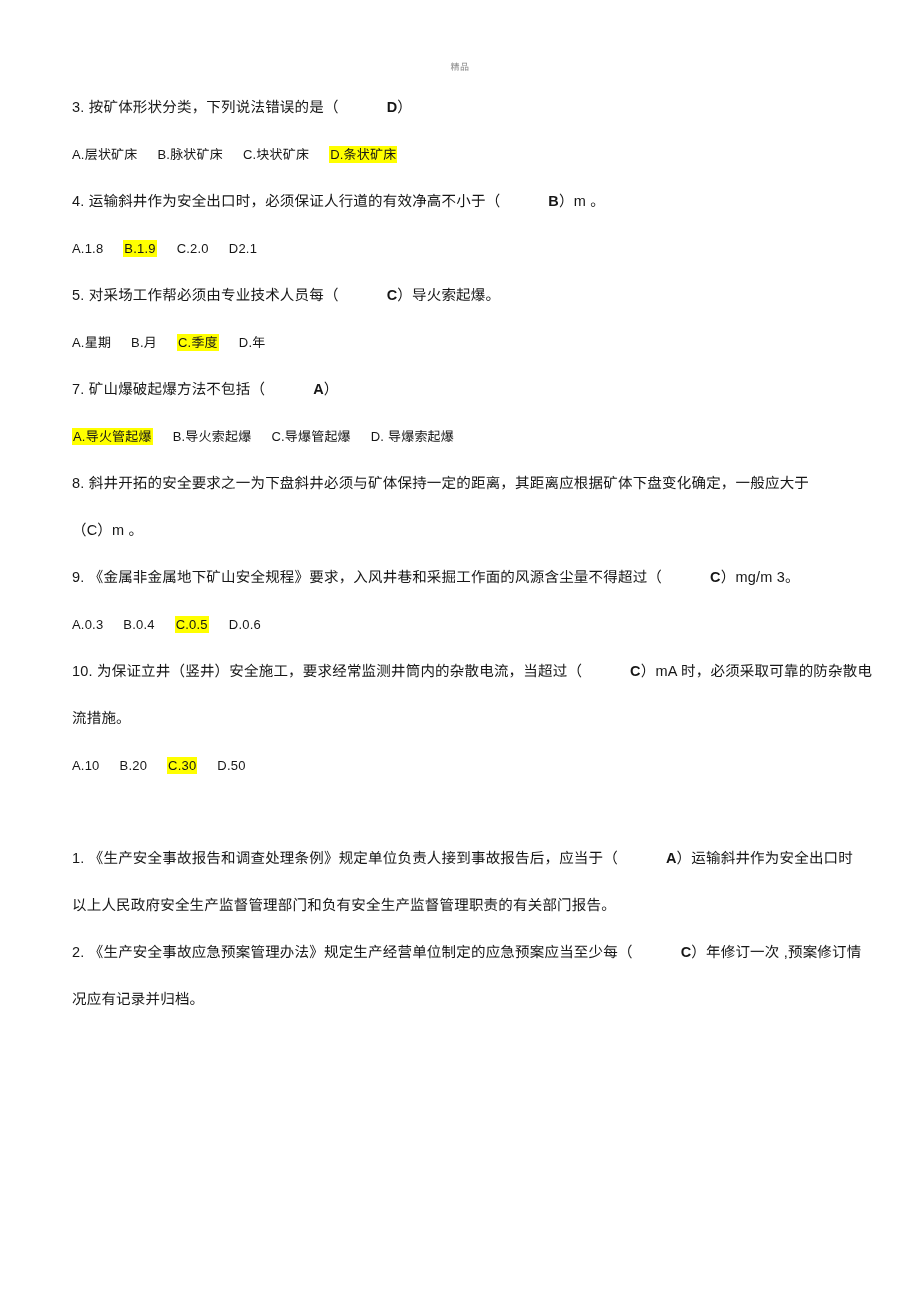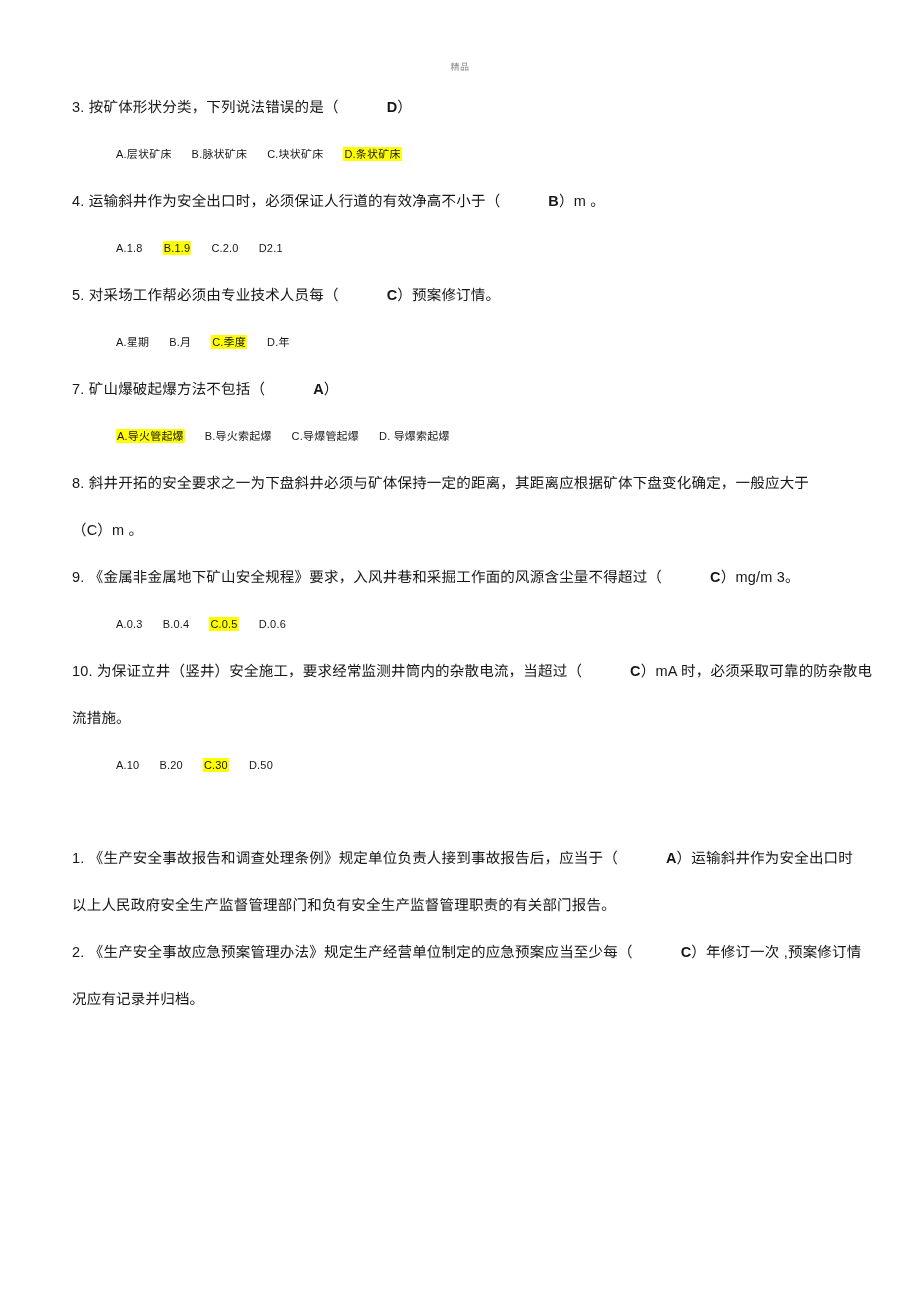--- a/index.html
+++ b/index.html
@@ -51,22 +51,21 @@
     font-size: 14.5px;
     line-height: 47px;
     white-space: pre-wrap;
     color: #161616;
     letter-spacing: 0.2px;
   }
   .line.stem {
     font-size: 14.5px;
   }
   .line.options {
-    font-size: 11px;
-    margin-left: 44px;
+    font-size: 13px;
   }
 
   .ans {
     font-weight: bold;
     font-family: "Liberation Sans", "DejaVu Sans", sans-serif;
   }
 
   .hl {
     background: #ffff00;
     padding: 1px 1px 1px 1px;
@@ -88,21 +87,21 @@
     <div id="questions-root">
         <div class="q-block">
           <div class="line stem"><span>3.</span> <span>按矿体形状分类，下列说法错误的是（</span><span class="gap-lg"></span><span class="ans">D</span><span>）</span></div>
           <div class="line options"><span>A.层状矿床</span><span class="opt-sep"></span><span>B.脉状矿床</span><span class="opt-sep"></span><span>C.块状矿床</span><span class="opt-sep"></span><span class="hl">D.条状矿床</span></div>
         </div>
         <div class="q-block">
           <div class="line stem"><span>4.</span> <span>运输斜井作为安全出口时，必须保证人行道的有效净高不小于（</span><span class="gap-lg"></span><span class="ans">B</span><span>）m 。</span></div>
           <div class="line options"><span>A.1.8</span><span class="opt-sep"></span><span class="hl">B.1.9</span><span class="opt-sep"></span><span>C.2.0</span><span class="opt-sep"></span><span>D2.1</span></div>
         </div>
         <div class="q-block">
-          <div class="line stem"><span>5.</span> <span>对采场工作帮必须由专业技术人员每（</span><span class="gap-lg"></span><span class="ans">C</span><span>）预案修订情。</span></div>
+          <div class="line stem"><span>5.</span> <span>对采场工作帮必须由专业技术人员每（</span><span class="gap-lg"></span><span class="ans">C</span><span>）导火索起爆。</span></div>
           <div class="line options"><span>A.星期</span><span class="opt-sep"></span><span>B.月</span><span class="opt-sep"></span><span class="hl">C.季度</span><span class="opt-sep"></span><span>D.年</span></div>
         </div>
         <div class="q-block">
           <div class="line stem"><span>7.</span> <span>矿山爆破起爆方法不包括（</span><span class="gap-lg"></span><span class="ans">A</span><span>）</span></div>
           <div class="line options"><span class="hl">A.导火管起爆</span><span class="opt-sep"></span><span>B.导火索起爆</span><span class="opt-sep"></span><span>C.导爆管起爆</span><span class="opt-sep"></span><span>D. 导爆索起爆</span></div>
         </div>
         <div class="q-block">
           <div class="line stem"><span>8.</span> <span>斜井开拓的安全要求之一为下盘斜井必须与矿体保持一定的距离，其距离应根据矿体下盘变化确定，一般应大于</span><span></span></div>
           <div class="line stem">（C）m 。</div>
         </div>

